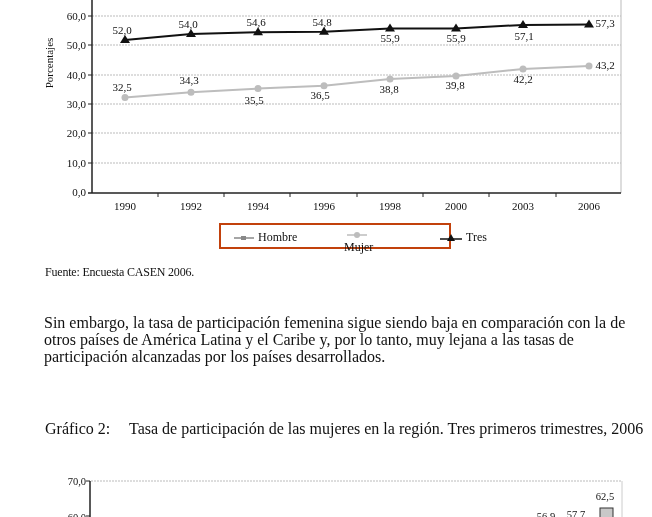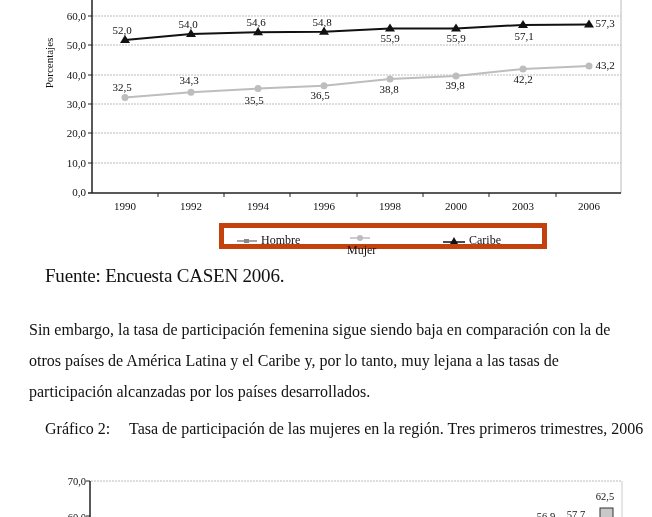--- a/index.html
+++ b/index.html
@@ -1,27 +1,27 @@
 <!DOCTYPE html>
 <html><head>
 <meta charset="utf-8">
 <style>
   html, body { margin: 0; padding: 0; background: #ffffff; }
   body { width: 652px; height: 517px; position: relative; overflow: hidden;
          font-family: "Liberation Serif", "DejaVu Serif", serif; color: #111; }
   .chart1 { position: absolute; left: 0; top: 0; width: 652px; height: 215px; }
   .chart1 svg, .chart2 svg { position: absolute; left: 0; top: 0; }
   .svgtext { font-family: "Liberation Serif", "DejaVu Serif", serif; font-size: 11px; fill: #111; }
-  .legend { position: absolute; left: 219px; top: 223px; width: 328px; height: 26px;
-            border: 5px solid #c2410c; box-sizing: border-box; display: flex; align-items: center;
+  .legend { position: absolute; left: 219px; top: 223px; width: 232px; height: 26px;
+            border: 2px solid #c2410c; box-sizing: border-box; display: flex; align-items: center;
             font-size: 12px; }
   .legend-item { display: flex; align-items: center; position: absolute; top: 5px; }
   .legend-item svg { position: static; margin-right: 4px; }
-  .source { position: absolute; left: 45px; top: 265px; font-size: 19px; letter-spacing: -0.2px; }
-  .para { position: absolute; left: 29px; top: 314px; width: 600px; font-size: 16px; line-height: 31px; }
+  .source { position: absolute; left: 45px; top: 265px; font-size: 12px; letter-spacing: -0.2px; }
+  .para { position: absolute; left: 44px; top: 314px; width: 600px; font-size: 16px; line-height: 17px; }
   .caption { position: absolute; left: 45px; top: 418px; width: 600px; font-size: 16px; line-height: 21.5px; }
   .caption .label { position: absolute; left: 0; top: 0; text-align: center; }
   .caption .text { position: absolute; left: 71px; top: 0; width: 520px; margin-left: 13px; }
   .chart2 { position: absolute; left: 0; top: 470px; width: 629px; height: 47px; overflow: hidden; }
 </style>
 </head>
 <body>
 
 <div class="chart1">
   <svg width="652" height="215">
@@ -139,21 +139,21 @@
       <line x1="0" y1="5" x2="20" y2="5" stroke="#bdbdbd" stroke-width="1.5"></line>
       <circle cx="10" cy="5" r="3" fill="#bdbdbd"></circle>
     </svg>
     <span>Mujer</span>
   </div>
   <div class="legend-item" style="left:219px;">
     <svg width="22" height="10">
       <line x1="0" y1="6" x2="22" y2="6" stroke="#111" stroke-width="1.5"></line>
       <polygon points="11,1 7,8 15,8" fill="#111"></polygon>
     </svg>
-    <span>Caribe</span>
+    <span>Tres</span>
   </div>
 </div>
 
 <div class="source">Fuente: Encuesta CASEN 2006.</div>
 
 <div class="para">Sin embargo, la tasa de participación femenina sigue siendo baja en comparación con la de otros países de América Latina y el Caribe y, por lo tanto, muy lejana a las tasas de participación alcanzadas por los países desarrollados.</div>
 
 <div class="caption">
   <span class="label">Gráfico 2:</span>
   <span class="text">Tasa de participación de las mujeres en la región. Tres primeros trimestres, 2006</span>

